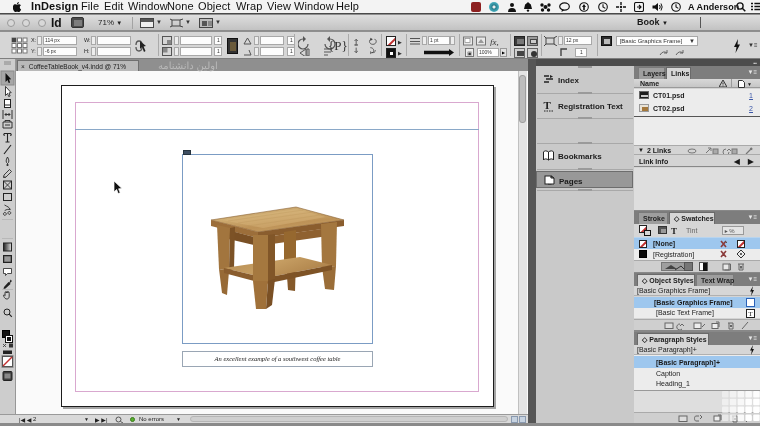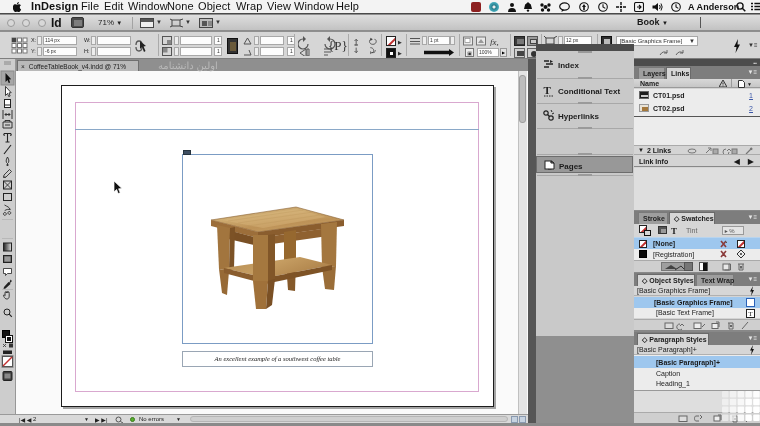--- a/index.html
+++ b/index.html
@@ -32,21 +32,21 @@
 #canvas { left:16px; top:71px; width:512px; height:343px; background:#fafafa; overflow:hidden; }
 #page { position:absolute; left:45px; top:14px; width:433px; height:322px; background:#ffffff; border:1px solid #1c1c1c; box-shadow:2px 2px 0 rgba(60,60,60,0.45); }
 #margins { position:absolute; left:13px; top:16px; width:404px; height:290px; border:1px solid #d9a8cf; }
 #titletext { position:absolute; left:13px; top:16px; width:404px; text-align:center; font-family:"Liberation Serif", serif; font-weight:bold; font-style:italic; font-size:20.5px; color:#181818; letter-spacing:0.2px; }
 #bluerule { position:absolute; left:13px; top:43px; width:404px; height:1px; background:#8aa8c8; }
 #imgframe { position:absolute; left:120px; top:68px; width:191px; height:190px; border:1px solid #7b9cc4; }
 #handle { position:absolute; left:121px; top:64px; width:8px; height:5px; background:#3e4e61; border:1px solid #27343f; }
 #captionframe { position:absolute; left:120px; top:265px; width:191px; height:16px; border:1px solid #9aa6b4; }
 #captiontext { position:absolute; left:0; top:3px; width:100%; text-align:center; font-family:"Liberation Serif", serif; font-style:italic; font-size:6.5px; color:#222; }
 #dockgap { left:528px; top:59px; width:8px; height:364px; background:#565656; }
-#iconpanel { left:536px; top:44px; width:98px; height:292px; background:#c9c9c9; }
+#iconpanel { left:536px; top:59px; width:98px; height:364px; background:#c9c9c9; }
 #rightcol { left:634px; top:59px; width:126px; height:364px; background:#d4d4d4; }
 
 
 .ibrow { position:absolute; left:0; width:98px; height:24px; }
 .ibrow .lab { position:absolute; left:22px; top:8px; font-size:8px; font-weight:bold; color:#1c1c1c; }
 .ibrow .ic { position:absolute; left:6px; top:5px; width:13px; height:13px; }
 .ibsep { position:absolute; left:1px; width:96px; height:1px; background:#a8a8a8; }
 .grip { position:absolute; left:42px; width:14px; height:2px; border-top:1px solid #9a9a9a; border-bottom:1px solid #9a9a9a; }
 
 
@@ -450,35 +450,32 @@
         </svg>
       <div class="lab">Index</div>
     </div>
     <div class="ibsep" style="top:34px;"></div>
       <div class="grip" style="top:33px;"></div>
     <div class="ibrow" style="top:35px;">
       <svg class="ic" viewBox="0 0 13 13">
           <text x="1.5" y="10" font-size="11" font-weight="bold" font-family="Liberation Serif" fill="#222">T</text>
           <path d="M2 12 h9" stroke="#222" stroke-dasharray="1.5 1"></path>
         </svg>
-      <div class="lab">Conditional Text</div>
+      <div class="lab">Registration Text</div>
     </div>
     <div class="ibsep" style="top:59px;"></div>
       <div class="grip" style="top:58px;"></div>
-    <div class="ibrow" style="top:60px;">
-      <svg class="ic" viewBox="0 0 13 13">
-          <circle cx="4" cy="4" r="2.2" fill="none" stroke="#222" stroke-width="1.2"></circle>
-          <circle cx="9" cy="9" r="2.2" fill="none" stroke="#222" stroke-width="1.2"></circle>
-          <path d="M5.5 5.5 L7.5 7.5" stroke="#222" stroke-width="1.4"></path>
-          <path d="M9 1 l1 2 M12 4 l-2 1" stroke="#222"></path>
-        </svg>
-      <div class="lab">Hyperlinks</div>
-    </div>
     <div class="ibsep" style="top:84px;"></div>
       <div class="grip" style="top:83px;"></div>
+    <div class="ibrow" style="top:85px;">
+      <svg class="ic" viewBox="0 0 13 13">
+          <path d="M6.5 3 C5 1.5 2 1.5 1.5 3 V11 C2 9.5 5 9.5 6.5 11 C8 9.5 11 9.5 11.5 11 V3 C11 1.5 8 1.5 6.5 3 Z M6.5 3 V11" fill="#fff" stroke="#222" stroke-width="1"></path>
+        </svg>
+      <div class="lab">Bookmarks</div>
+    </div>
     <div class="ibsep" style="top:110px;"></div>
       <div class="grip" style="top:109px;"></div>
     <div class="ibrow" style="top:112px;height:17px;background:#989898;border:1px solid #6d6d6d;width:97px;">
       <svg class="ic" style="top:2px;" viewBox="0 0 13 13">
           <rect x="2" y="2" width="6" height="8" fill="#fff" stroke="#222"></rect>
           <path d="M8 2 l3 2 v6 h-6" fill="#fff" stroke="#222"></path>
           <path d="M8 2 l3 2 h-3 Z" fill="#999" stroke="#222"></path>
         </svg>
       <div class="lab" style="top:5px;">Pages</div>
     </div>

